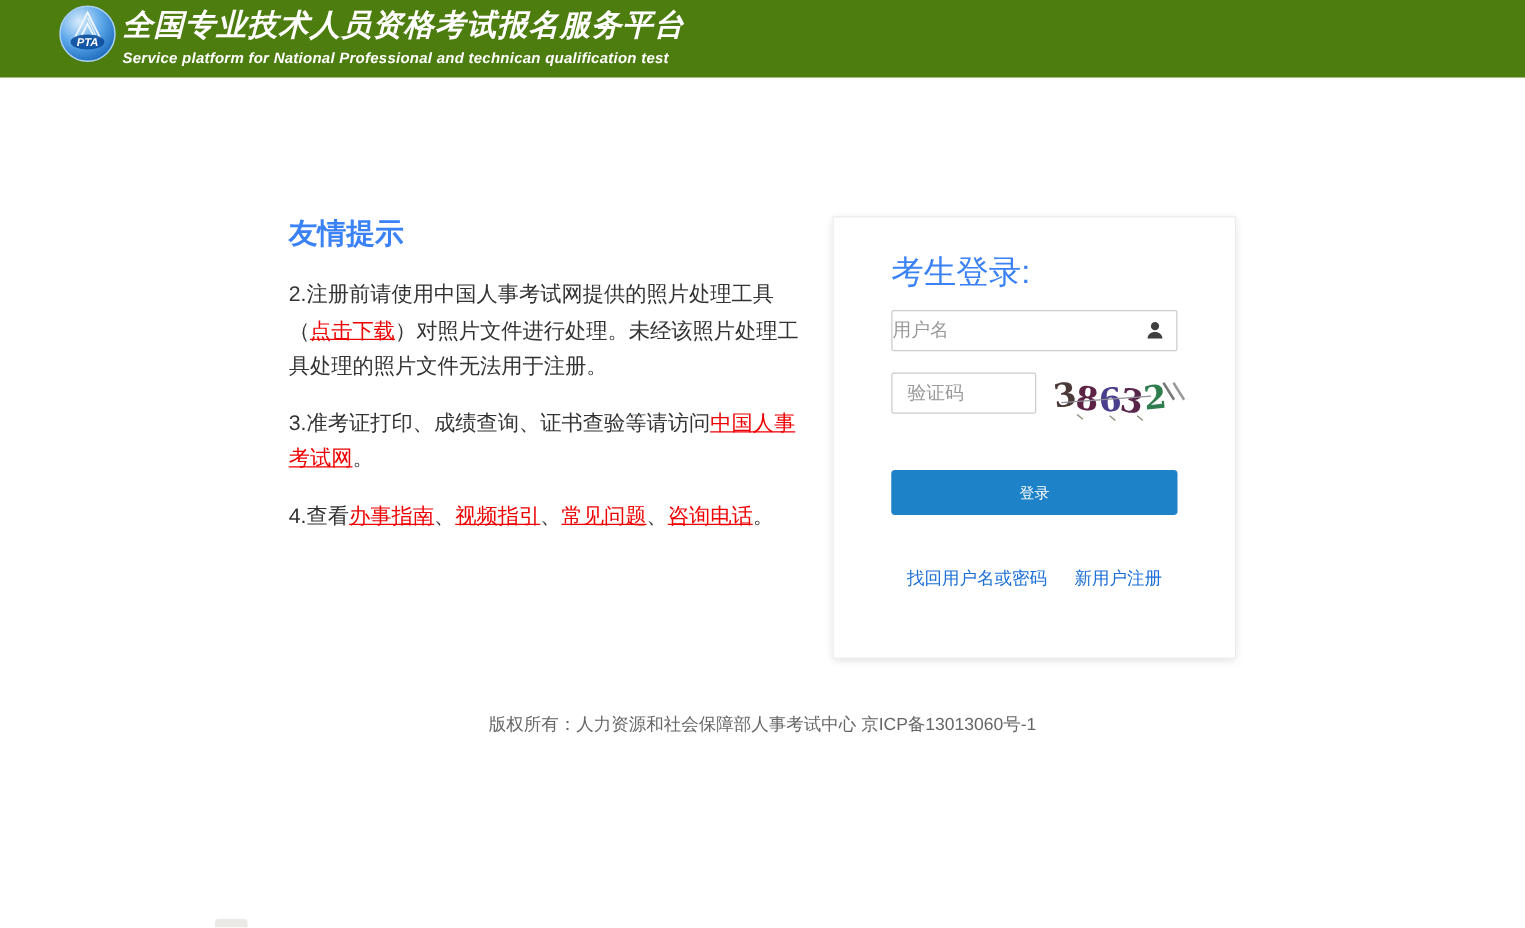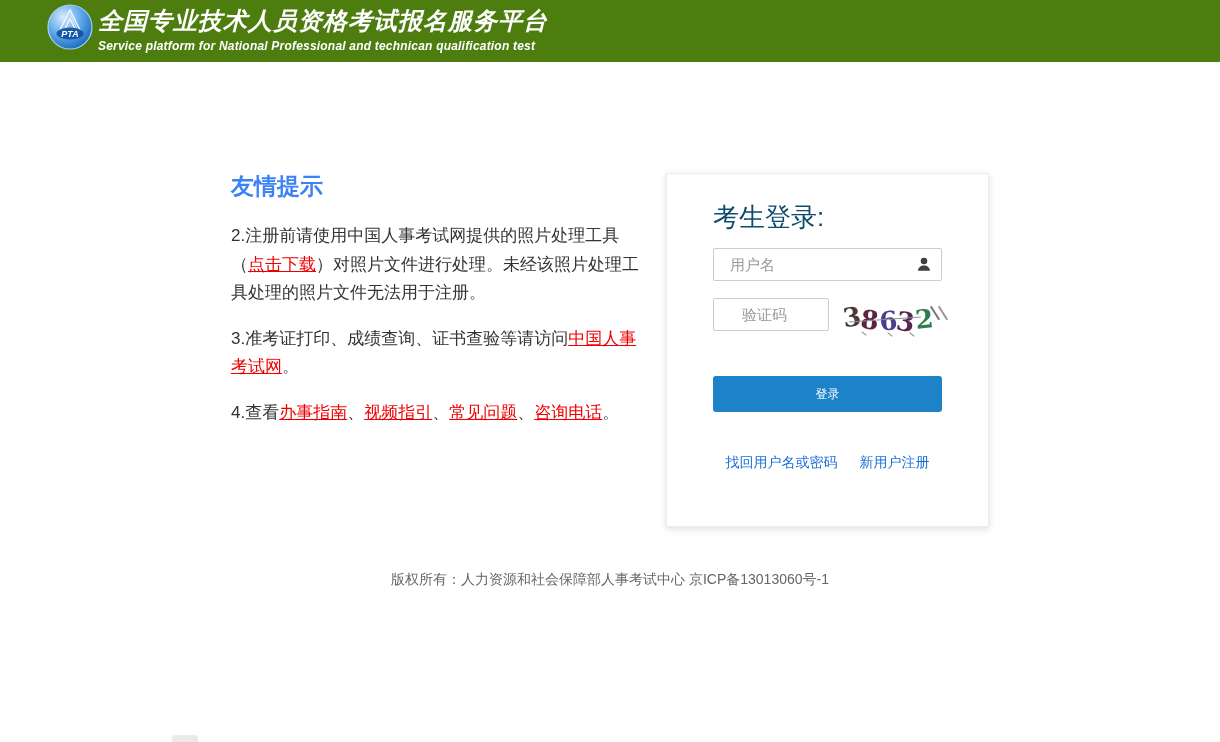--- a/index.html
+++ b/index.html
@@ -21,33 +21,33 @@
   .tips{width:418px;color:#333;}
   .tips h2{font-size:23px;line-height:1;margin:2px 0 24px;font-weight:bold;color:#3b82f6;}
   .tips p{font-size:17px;line-height:1.68;margin:0 0 17px;}
   .tips a{color:#ef0000;text-decoration:underline;cursor:pointer;}
   
   .panel{
     box-sizing:border-box;width:323px;height:354px;background:#fff;
     border:1px solid #ececec;box-shadow:0 2px 7px rgba(0,0,0,.13);
     padding:0 46px;
   }
-  .login-title{font-size:26px;color:#0c4a6e;margin:30px 0 18px;line-height:1;font-weight:normal;}
+  .login-title{font-size:26px;color:#3b82f6;margin:30px 0 18px;line-height:1;font-weight:normal;}
   .field{position:relative;margin-bottom:17px;}
   .field input{
     box-sizing:border-box;width:229px;height:33px;border:1px solid #ccc;border-radius:2px;
-    padding:0 32px 0 16px;font-size:15px;color:#333;outline:none;
+    padding:0 32px 0 0;font-size:15px;color:#333;outline:none;
     font-family:"Liberation Sans","DejaVu Sans",sans-serif;
   }
   .field input::placeholder{color:#999;}
   .field .ficon{position:absolute;right:9px;top:7px;width:18px;height:18px;}
   .cap-row{display:flex;align-items:flex-start;margin-bottom:0;}
   .cap-row input{
     box-sizing:border-box;width:116px;height:33px;border:1px solid #ccc;border-radius:2px;
-    padding:0 28px;font-size:15px;color:#333;outline:none;
+    padding:0 12px;font-size:15px;color:#333;outline:none;
     font-family:"Liberation Sans","DejaVu Sans",sans-serif;
   }
   .cap-row input::placeholder{color:#999;}
   .captcha{
     position:relative;width:104px;height:38px;margin-left:14px;margin-top:2px;cursor:pointer;
     font-family:"DejaVu Serif","Liberation Serif",serif;white-space:nowrap;
   }
   .captcha .dg{display:inline-block;font-size:26px;font-weight:bold;line-height:34px;}
   .d0{color:#4a3a38;transform:rotate(-8deg);}
   .d1{color:#5c2344;transform:rotate(6deg) translateY(3px);}

